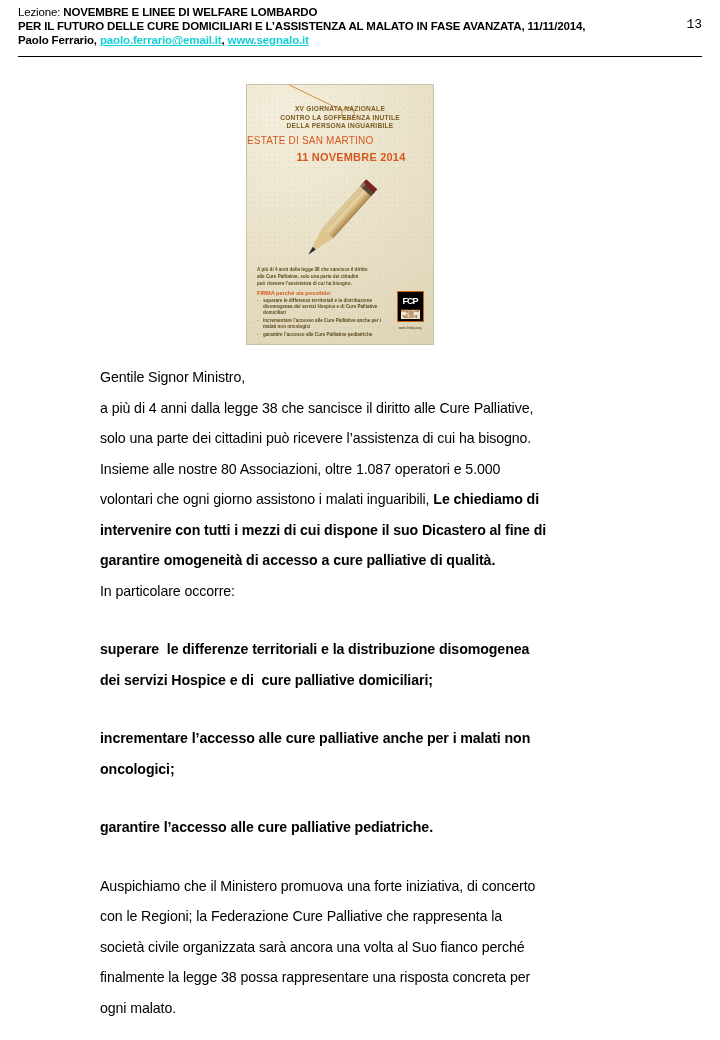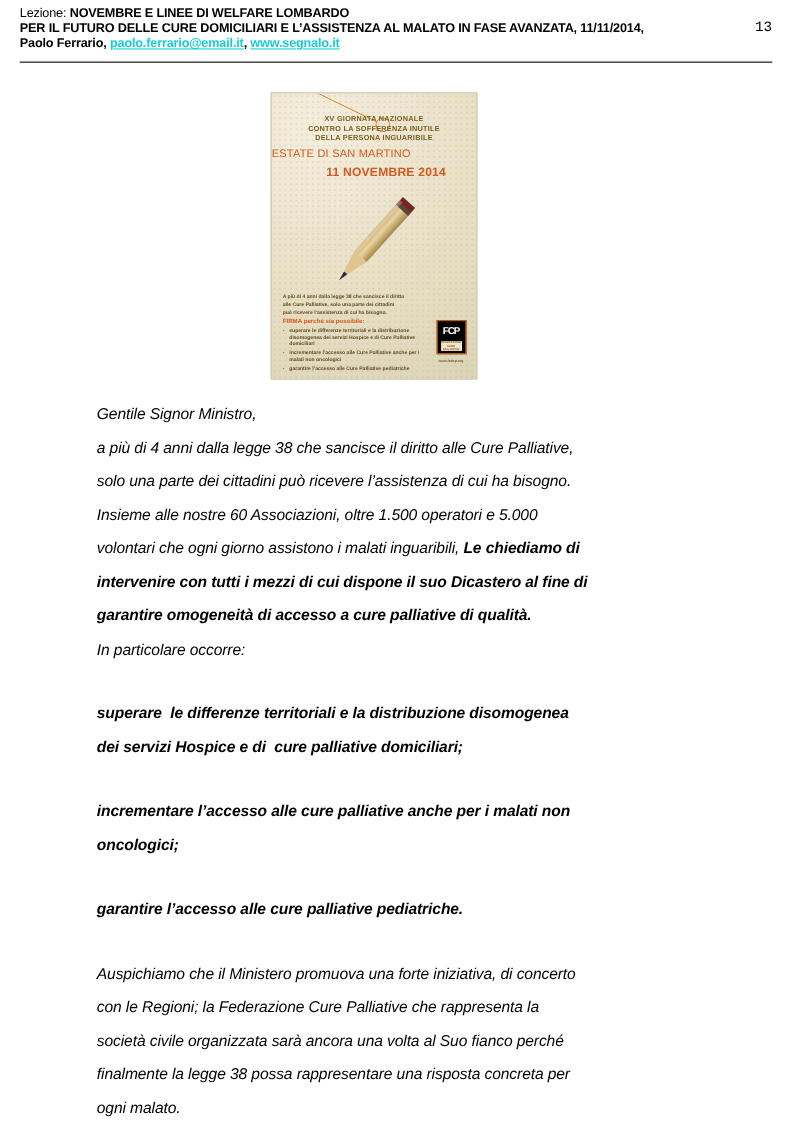--- a/index.html
+++ b/index.html
@@ -219,23 +219,23 @@
   
   .letter {
     position: absolute;
     left: 88px;
     top: 362px;
     width: 530px;
   }
   .ln {
     font-size: 14.2px;
     line-height: 30.5px;
-    font-style: italic;
     white-space: pre-wrap;
     letter-spacing: -0.1px;
+    margin-left: 12px;
   }
   .ln.b {
     font-weight: bold;
   }
   .gap-md { height: 28px; }
   .ln .strongpart {
     font-weight: bold;
   }
 </style>
 </head>
@@ -315,21 +315,21 @@
     </div>
     <div class="logo-url">www.fedcp.org</div>
   </div>
 </div>
 
 <div class="letter">
   <div class="ln">Gentile Signor Ministro,</div>
   <div class="ln">a più di 4 anni dalla legge 38 che sancisce il diritto alle Cure Palliative,</div>
   <div class="ln">solo una parte dei cittadini può ricevere l’assistenza di cui ha bisogno.</div>
 
-  <div class="ln">Insieme alle nostre 60 Associazioni, oltre 1.500 operatori e 5.000</div>
+  <div class="ln">Insieme alle nostre 80 Associazioni, oltre 1.087 operatori e 5.000</div>
   <div class="ln"><span>volontari che ogni giorno assistono i malati inguaribili, </span><span class="strongpart">Le chiediamo di</span></div>
   <div class="ln b">intervenire con tutti i mezzi di cui dispone il suo Dicastero al fine di</div>
   <div class="ln b">garantire omogeneità di accesso a cure palliative di qualità.</div>
 
   <div class="ln">In particolare occorre:</div>
 
   <div class="gap-md"></div>
   <div class="ln b">superare  le differenze territoriali e la distribuzione disomogenea</div>
   <div class="ln b">dei servizi Hospice e di  cure palliative domiciliari;</div>
 

